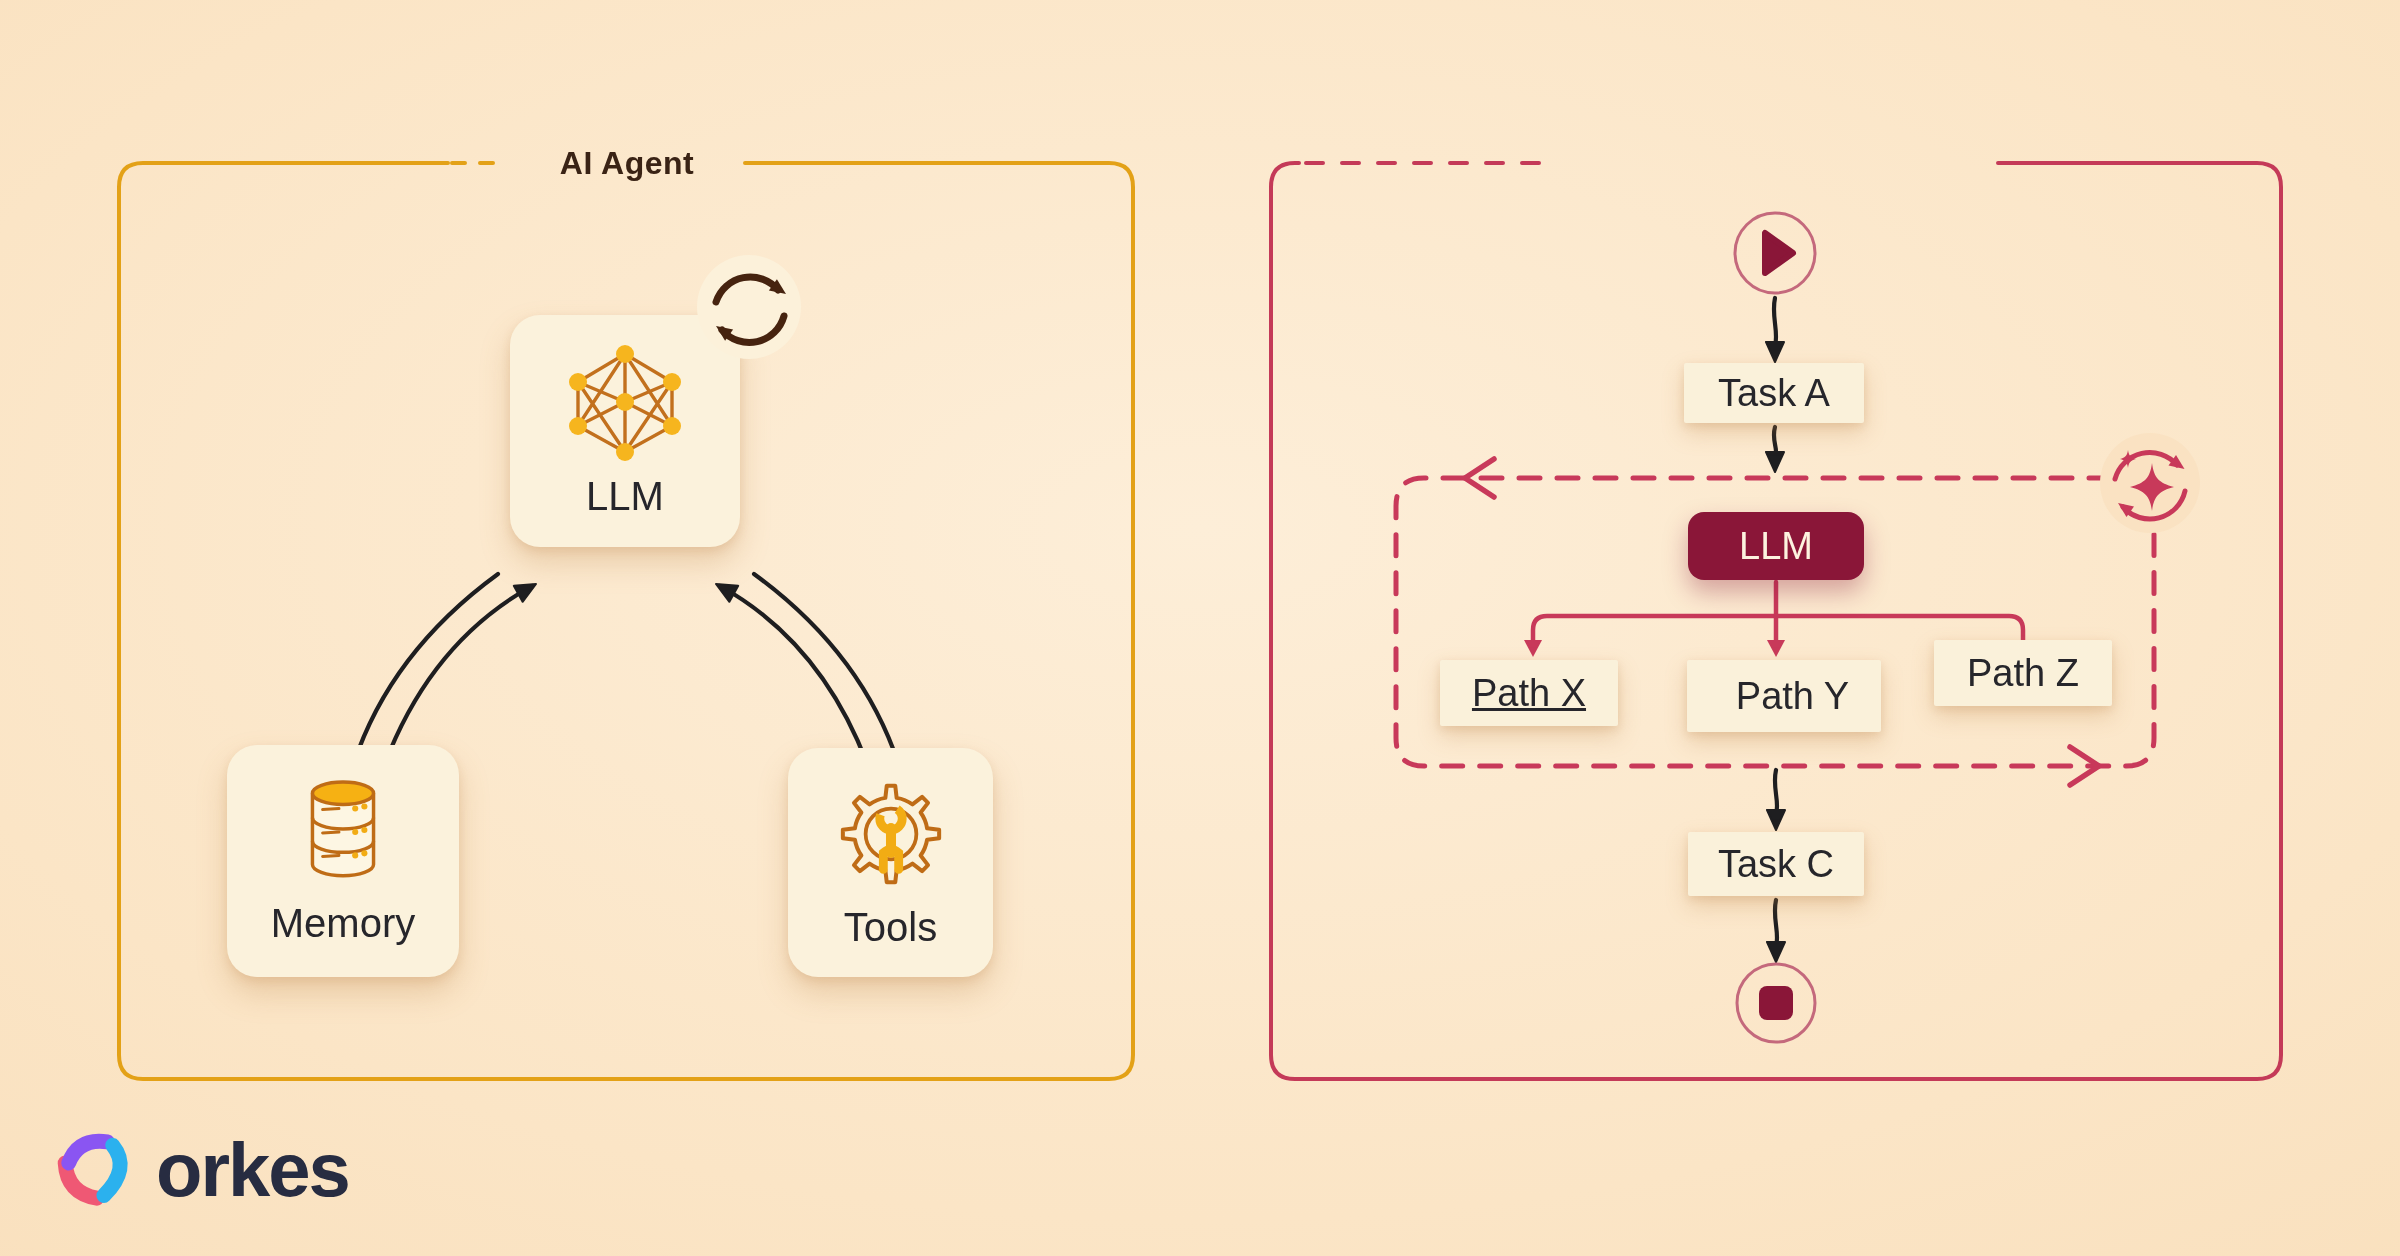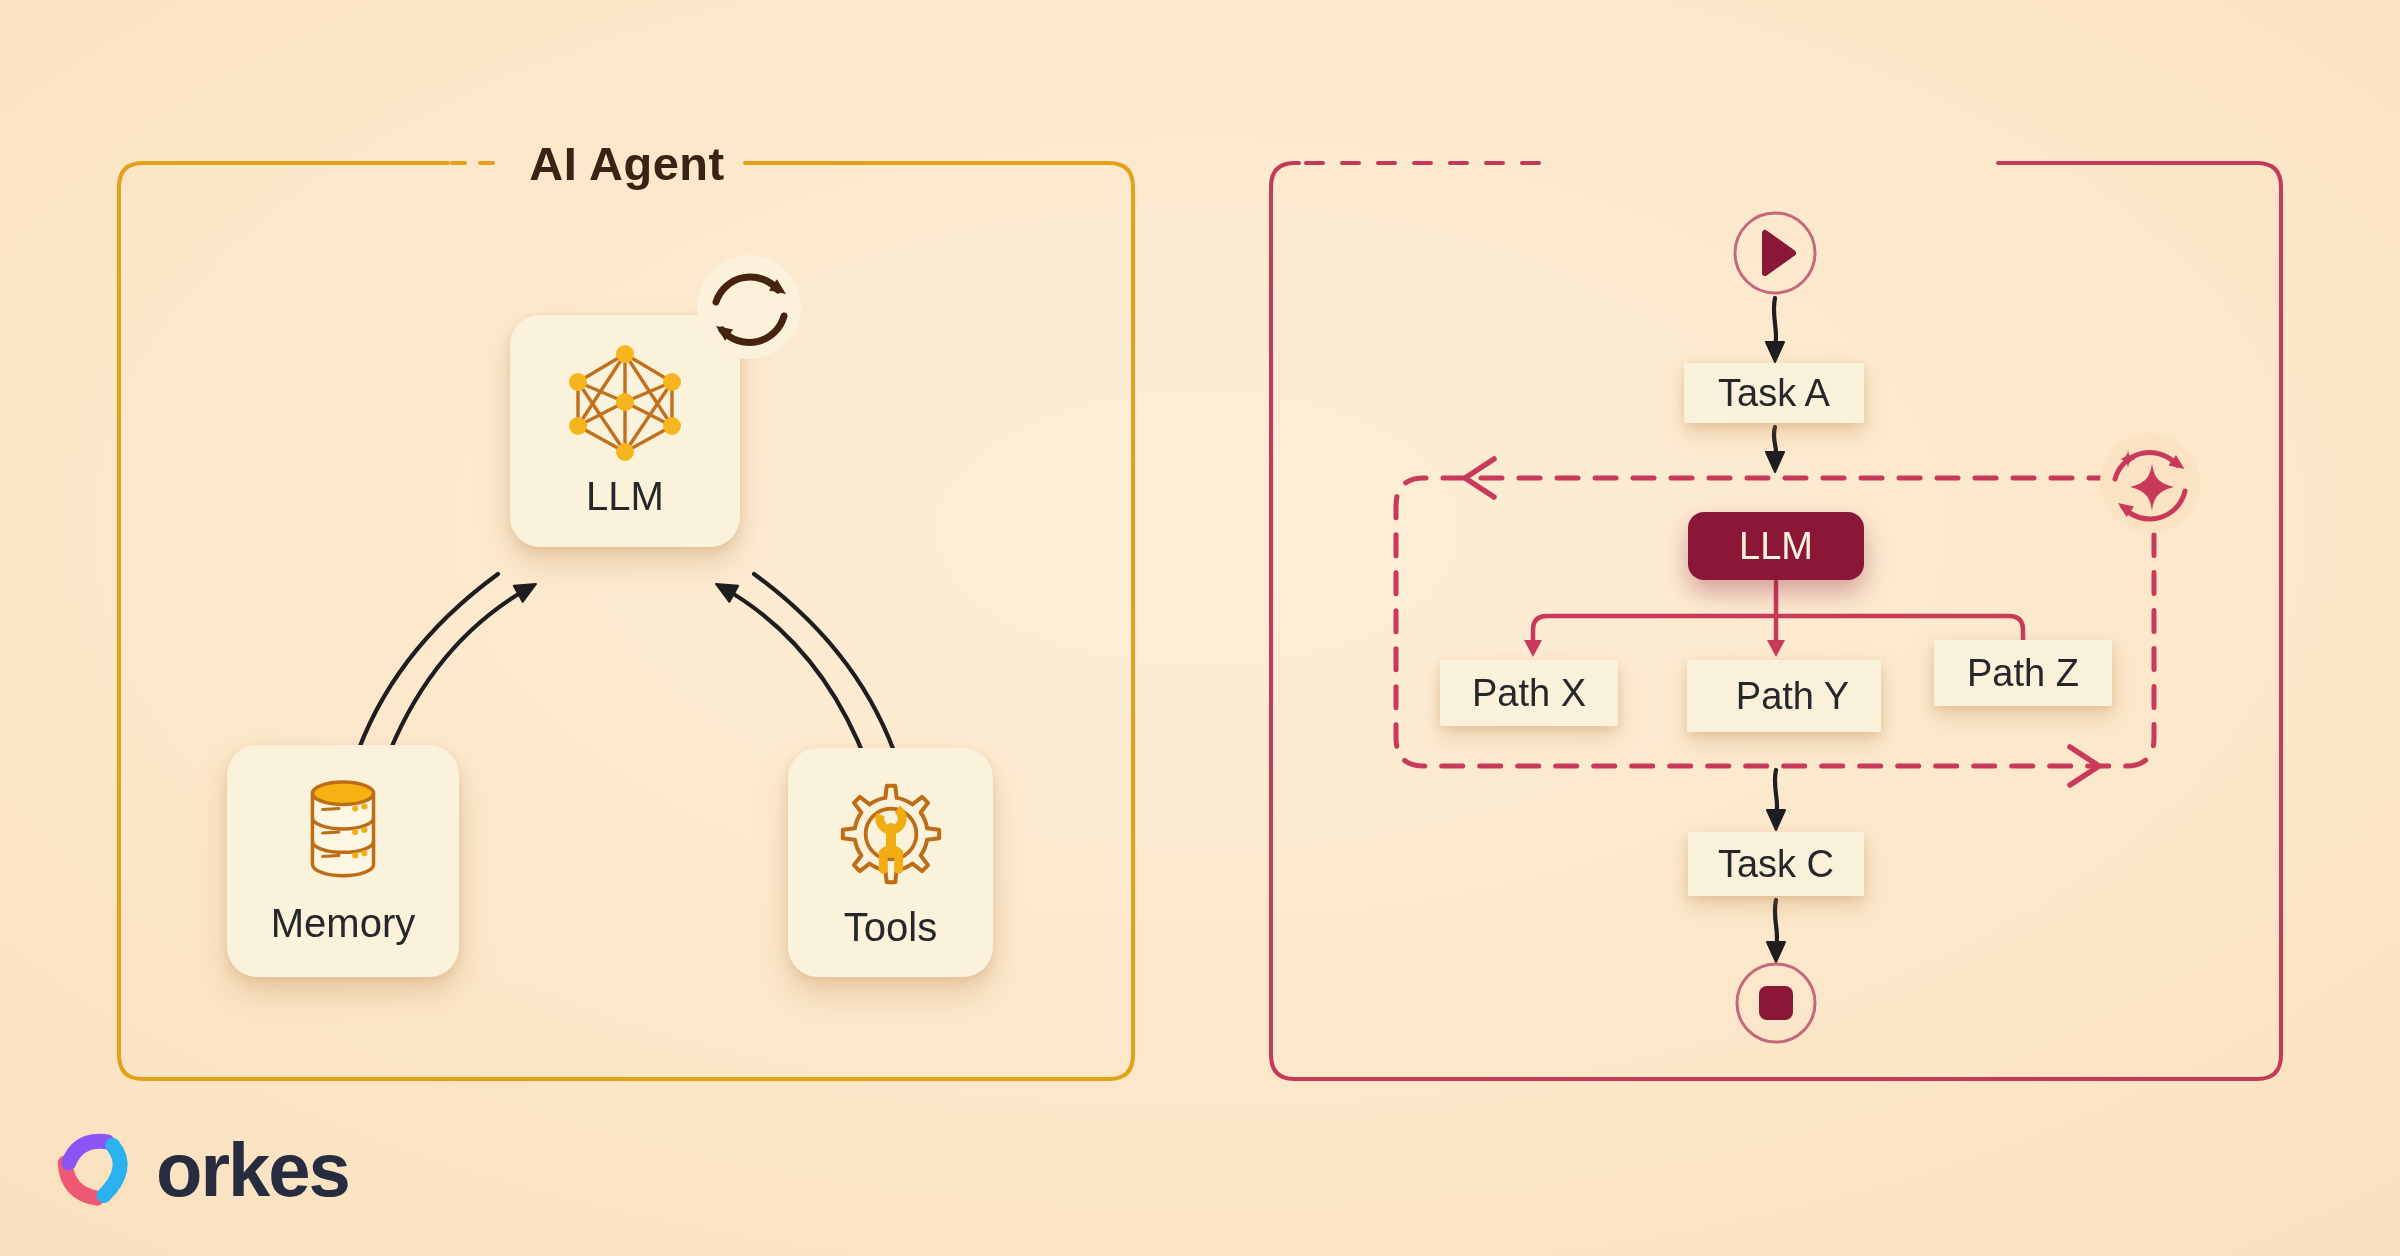--- a/index.html
+++ b/index.html
@@ -5,21 +5,21 @@
   html,body{margin:0;padding:0;}
   .stage{
     position:relative;width:2400px;height:1256px;overflow:hidden;
     font-family:"Liberation Sans",sans-serif;
     background:radial-gradient(95% 95% at 50% 42%, #fdeed8 0%, #fbe5c6 58%, #f8ddb8 100%);
   }
   .abs{position:absolute;}
   .overlay{position:absolute;left:0;top:0;}
   .panel-title{
     position:absolute;transform:translate(-50%,-50%);
-    font-weight:700;font-size:47px;color:#3a2315;letter-spacing:.5px;white-space:nowrap;
+    font-weight:700;font-size:32px;color:#3a2315;letter-spacing:.5px;white-space:nowrap;
   }
   .card{
     position:absolute;background:#fbf2dc;border-radius:30px;
     box-shadow:0 16px 30px rgba(186,130,70,.28), 0 4px 10px rgba(186,130,70,.18);
     display:flex;flex-direction:column;align-items:center;justify-content:center;
   }
   .card-label{font-size:40px;font-weight:500;color:#26262b;margin-top:12px;}
   .node{
     position:absolute;background:#faf1da;border-radius:2px;
     display:flex;align-items:center;justify-content:center;
@@ -161,21 +161,21 @@
 
   <svg class="abs" style="left:1732px;top:210px;" width="86" height="86" viewBox="0 0 86 86">
     <circle cx="43" cy="43" r="40" fill="none" stroke="#c4697c" stroke-width="3"></circle>
     <path d="M 33 23 L 33 63 L 61 43 Z" fill="#8a1638" stroke="#8a1638" stroke-width="6" stroke-linejoin="round"></path>
   </svg>
 
   <div class="node" style="left:1684px;top:363px;width:180px;height:60px;">Task A</div>
 
   <div class="node node--maroon" style="left:1688px;top:512px;width:176px;height:68px;">LLM</div>
 
-  <div class="node" style="left:1440px;top:660px;width:178px;height:66px;">Path X</div>
+  <div class="node" style="left:1440px;top:660px;width:178px;height:66px;text-decoration:underline;">Path X</div>
   <div class="node" style="left:1687px;top:660px;width:177px;height:72px;padding-left:17px;">Path Y</div>
   <div class="node" style="left:1934px;top:640px;width:178px;height:66px;">Path Z</div>
 
   <div class="node" style="left:1688px;top:832px;width:176px;height:64px;">Task C</div>
 
   <svg class="abs" style="left:1734px;top:961px;" width="84" height="84" viewBox="0 0 84 84">
     <circle cx="42" cy="42" r="39" fill="none" stroke="#c4697c" stroke-width="3"></circle>
     <rect x="25" y="25" width="34" height="34" rx="8" fill="#8a1638"></rect>
   </svg>
 

